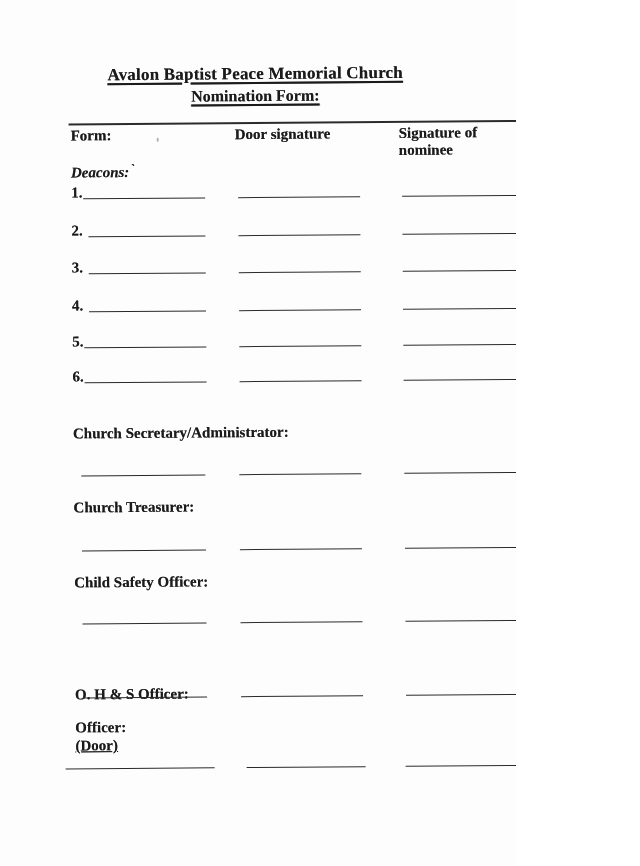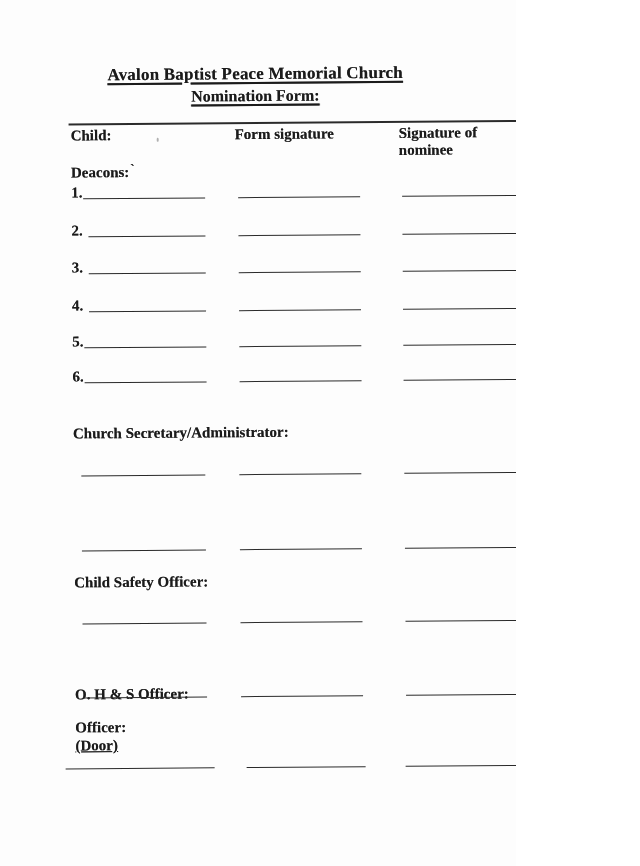--- a/index.html
+++ b/index.html
@@ -50,21 +50,21 @@
 
   .col-header { position: absolute; top: 126px; font-size: 15px; }
   .col-header.h-name { left: 73px; }
   .col-header.h-sig  { left: 237px; }
   .col-header.h-nom  { left: 401px; }
 
   .section-label {
     position: absolute; left: 73px;
     font-size: 15px; line-height: 18px;
   }
-  .lbl-deacons   { top: 162px; }
+  .lbl-deacons   { top: 162px; font-style: italic; }
   .lbl-secretary { top: 423px; }
   .lbl-treasurer { top: 497px; }
   .lbl-child     { top: 572px; }
   .lbl-ohs       { top: 684px; }
   .lbl-stewards  { top: 717px; }
   .lbl-door      { top: 735px; text-decoration: underline; }
   .stray {
     font-size: 13px; position: relative; top: -4px; left: 1px;
     color: #2a2a2a;
   }
@@ -115,22 +115,22 @@
 <div class="page">
   <div class="content">
 
     <div class="title-block">
       <div><span class="title ink">Avalon Baptist Peace Memorial Church</span></div>
       <div><span class="subtitle ink">Nomination Form:</span></div>
     </div>
 
     <div class="separator"></div>
 
-    <span class="col-header h-name ink">Child:</span>
-    <span class="col-header h-sig ink">Form signature</span>
+    <span class="col-header h-name ink">Form:</span>
+    <span class="col-header h-sig ink">Door signature</span>
     <span class="col-header h-nom ink">Signature of nominee</span>
 
     <div class="section-label lbl-deacons ink"><span>Deacons:</span><span class="stray">`</span></div>
 
     <div class="row deacon-row r1 tight">
       <span class="num ink">1.</span>
       <span class="line l1"></span>
       <span class="line l2"></span>
       <span class="line l3"></span>
     </div>
@@ -165,20 +165,21 @@
       <span class="line l3"></span>
     </div>
 
     <div class="section-label lbl-secretary ink">Church Secretary/Administrator:</div>
     <div class="row sec-row row-secretary">
       <span class="line l1"></span>
       <span class="line l2"></span>
       <span class="line l3"></span>
     </div>
 
+    <div class="section-label lbl-treasurer ink">Church Treasurer:</div>
     <div class="row sec-row row-treasurer">
       <span class="line l1"></span>
       <span class="line l2"></span>
       <span class="line l3"></span>
     </div>
 
     <div class="section-label lbl-child ink">Child Safety Officer:</div>
     <div class="row sec-row row-child">
       <span class="line l1"></span>
       <span class="line l2"></span>

